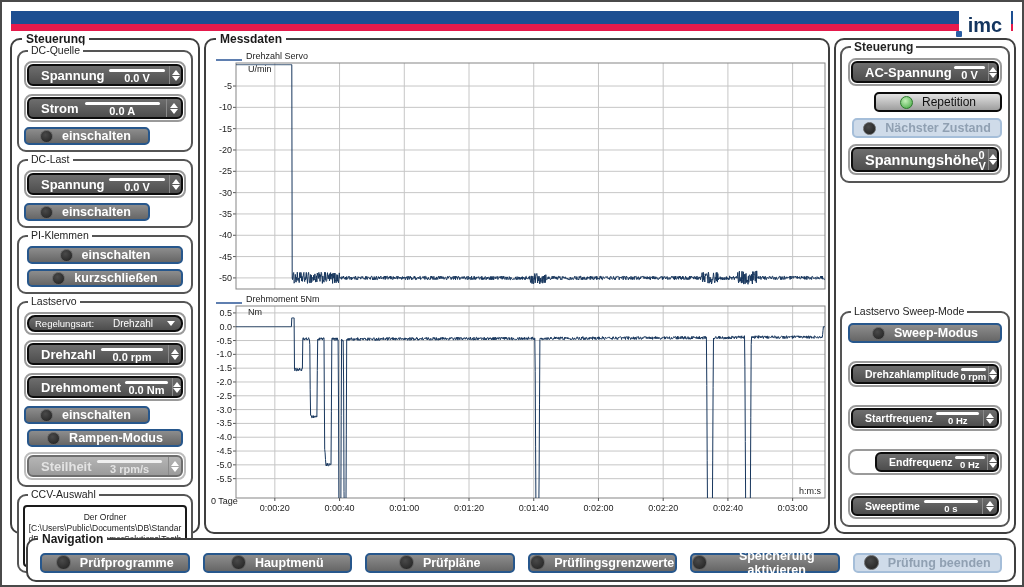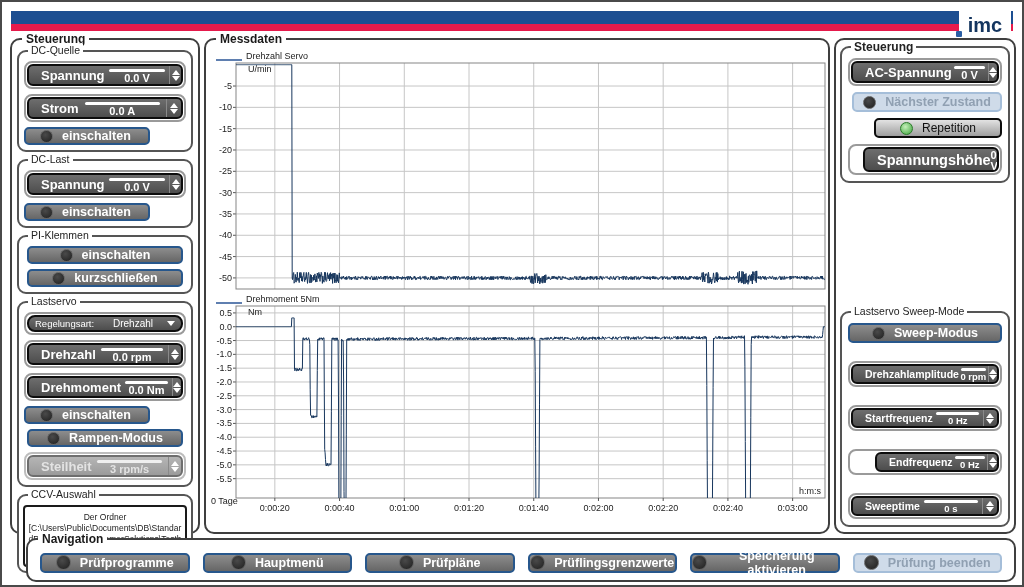--- a/index.html
+++ b/index.html
@@ -414,33 +414,33 @@
                 <i class="bar"></i>
                 <b>0 V</b>
               </span>
           <span class="sp-arrows">
                 <i class="tri-up"></i>
                 <i class="tri-dn"></i>
               </span>
         </div>
           </div>
         <div class="rbtn-row">
+          <button class="cbtn tall active" style="width:128px;">
+            <span class="led on"></span>
+            <span>Repetition</span>
+          </button>
+        </div>
+        <div class="rbtn-row">
           <button class="cbtn tall disabled" style="width:150px;">
             <span class="led"></span>
             <span>Nächster Zustand</span>
           </button>
         </div>
-        <div class="rbtn-row">
-          <button class="cbtn tall active" style="width:128px;">
-            <span class="led on"></span>
-            <span>Repetition</span>
-          </button>
-        </div>
-        <div class="spinwrap">
-            <div class="spinner" style="height:25px;margin-left:12px;">
+        <div class="spinwrap">
+            <div class="spinner" style="height:25px;">
           <span class="sp-label big">Spannungshöhe</span>
           <span class="sp-val" style="width:34px;">
                 <i class="bar" style="width:100%;"></i>
                 <b>0 V</b>
               </span>
           <span class="sp-arrows">
                 <i class="tri-up"></i>
                 <i class="tri-dn"></i>
               </span>
         </div>

